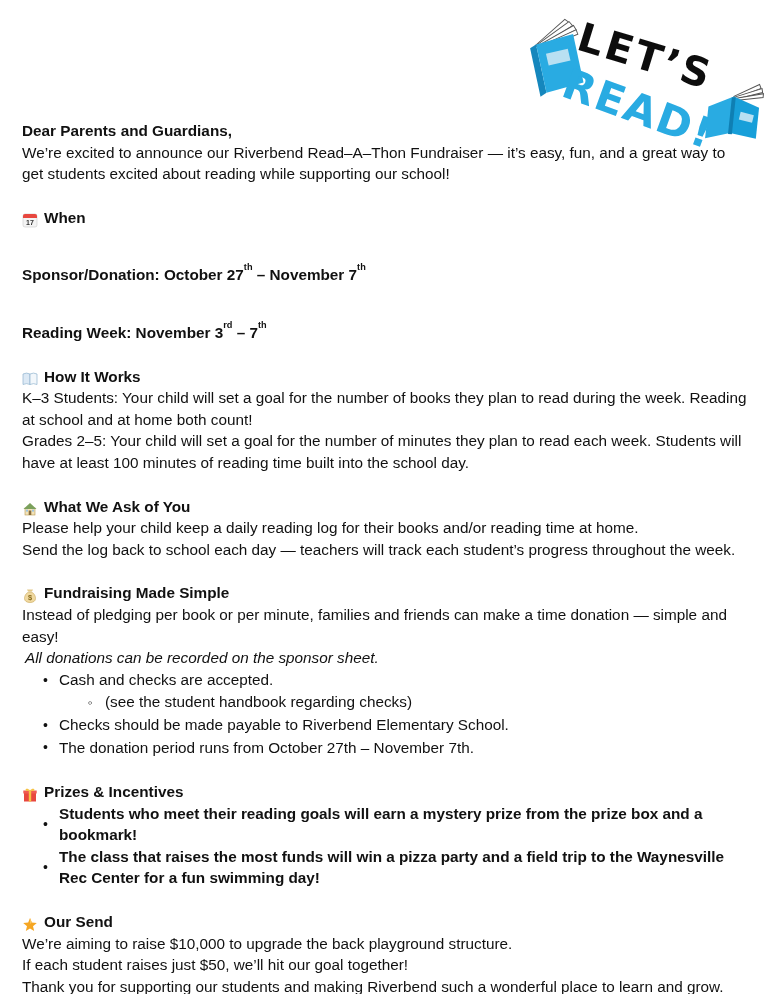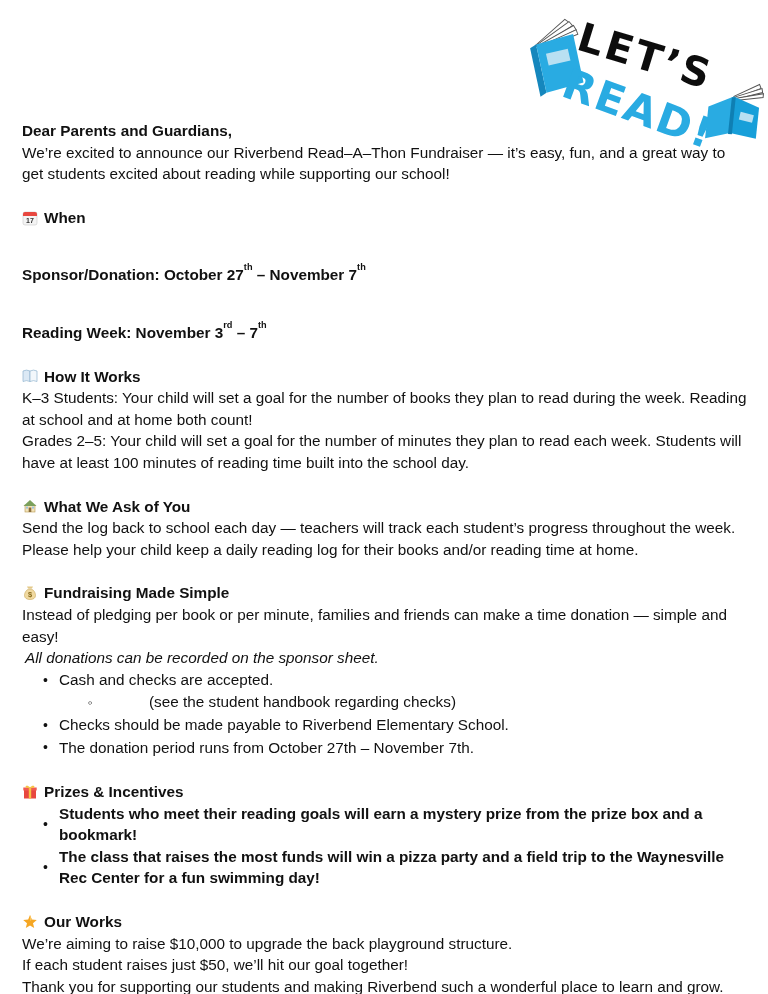--- a/index.html
+++ b/index.html
@@ -18,21 +18,21 @@
     left: 0; top: 120px;
     width: 768px;
     padding: 0 21px 0 22px;
   }
   .bold { font-weight: bold; margin-top: 36px; }
   .salutation { font-weight: bold; }
   .section { margin-top: 22px; }
   .section-heading {
     font-weight: bold;
     display: flex;
-    align-items: center;
+    align-items: flex-end;
     gap: 6px;
   }
   .section-heading .hicon {
     width: 16px; height: 16px;
     flex: 0 0 auto;
     display: inline-block;
   }
   sup {
     font-size: 0.60em;
     font-weight: bold;
@@ -47,21 +47,20 @@
     align-items: center;
   }
   .bullet-row .marker {
     flex: 0 0 16px;
     text-align: left;
   }
   .bullet-row .marker::before { content: "•"; font-size: 14px; }
   .subbullet-row {
     display: flex;
     padding-left: 66px;
-    gap: 44px;
   }
   .subbullet-row .marker {
     flex: 0 0 17px;
   }
   .subbullet-row .marker::before { content: "◦"; font-size: 13px; }
   .bullet-text { flex: 1 1 auto; }
   .bold-bullets .bullet-text { font-weight: bold; }
 
   
   .header-graphic {
@@ -177,22 +176,22 @@
     <div class="section-heading">
       <svg class="hicon" viewBox="0 0 16 16">
         <rect x="3" y="7" width="10" height="7" fill="#f3e3b8" stroke="#b79a55" stroke-width="0.6"></rect>
         <path d="M1.5,8 L8,2 L14.5,8 Z" fill="#7ba05b"></path>
         <rect x="6.7" y="9.5" width="2.6" height="4.5" fill="#8a6d3b"></rect>
         <rect x="4" y="8.6" width="2" height="2" fill="#9cc3e0"></rect>
         <rect x="10" y="8.6" width="2" height="2" fill="#9cc3e0"></rect>
       </svg>
       <span>What We Ask of You</span>
     </div>
+    <p>Please help your child keep a daily reading log for their books and/or reading time at home.</p>
     <p>Send the log back to school each day — teachers will track each student’s progress throughout the week.</p>
-    <p>Please help your child keep a daily reading log for their books and/or reading time at home.</p>
   </div>
 
   <div class="section">
     <div class="section-heading">
       <svg class="hicon" viewBox="0 0 16 16">
         <path d="M6,3.5 L5,1.5 L11,1.5 L10,3.5 Z" fill="#e4c989"></path>
         <path d="M8,4 C4.5,4 2.5,7.5 2.5,10.5 C2.5,13.2 5,14.5 8,14.5 C11,14.5 13.5,13.2 13.5,10.5 C13.5,7.5 11.5,4 8,4 Z" fill="#f0d9a0" stroke="#c8a659" stroke-width="0.6"></path>
         <text x="8" y="12" font-size="7.5" font-weight="bold" fill="#8a6d1f" text-anchor="middle" font-family="Liberation Sans, sans-serif">$</text>
       </svg>
       <span>Fundraising Made Simple</span>
@@ -237,21 +236,21 @@
       <span class="bullet-text">The class that raises the most funds will win a pizza party and a field trip to the Waynesville Rec Center for a fun swimming day!</span>
     </div>
   </div>
 
   <div class="section">
     <div class="section-heading">
       <svg class="hicon" viewBox="0 0 16 16">
         <path d="M8,1 L9.8,5.6 L14.8,6 L11,9.2 L12.2,14 L8,11.4 L3.8,14 L5,9.2 L1.2,6 L6.2,5.6 Z" fill="#f5a623"></path>
         <path d="M8,1 L9.8,5.6 L8,7 Z" fill="#fbc55e"></path>
       </svg>
-      <span>Our Works</span>
+      <span>Our Send</span>
     </div>
     <p>We’re aiming to raise $10,000 to upgrade the back playground structure.</p>
     <p>If each student raises just $50, we’ll hit our goal together!</p>
     <p>Thank you for supporting our students and making Riverbend such a wonderful place to learn and grow.</p>
     <p>Let’s make this a great week of reading and fun!</p>
   </div>
 
 </div>
 
 </body></html>

